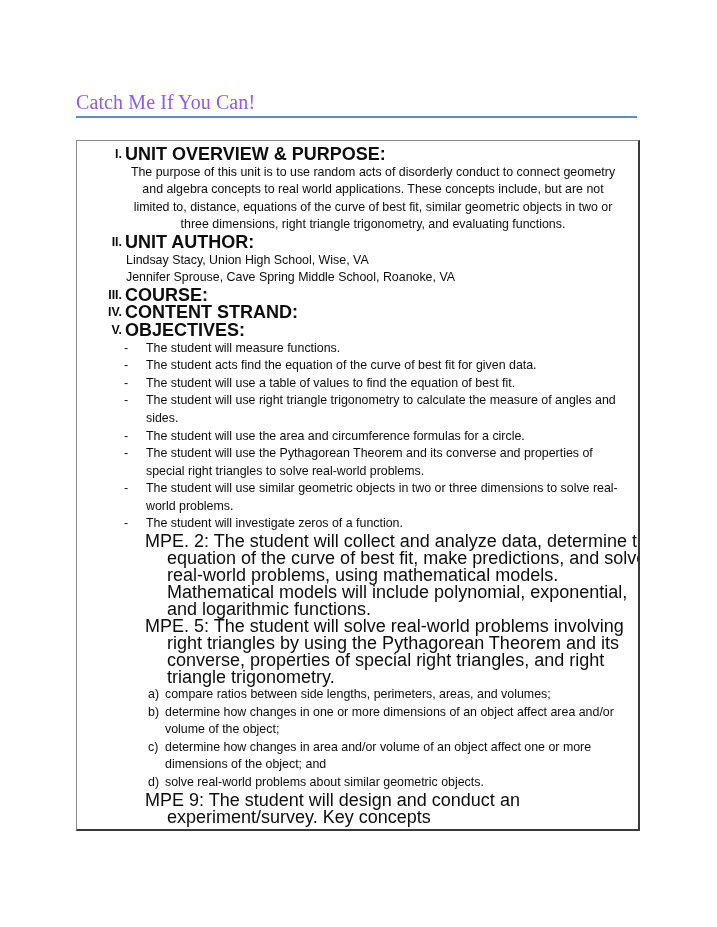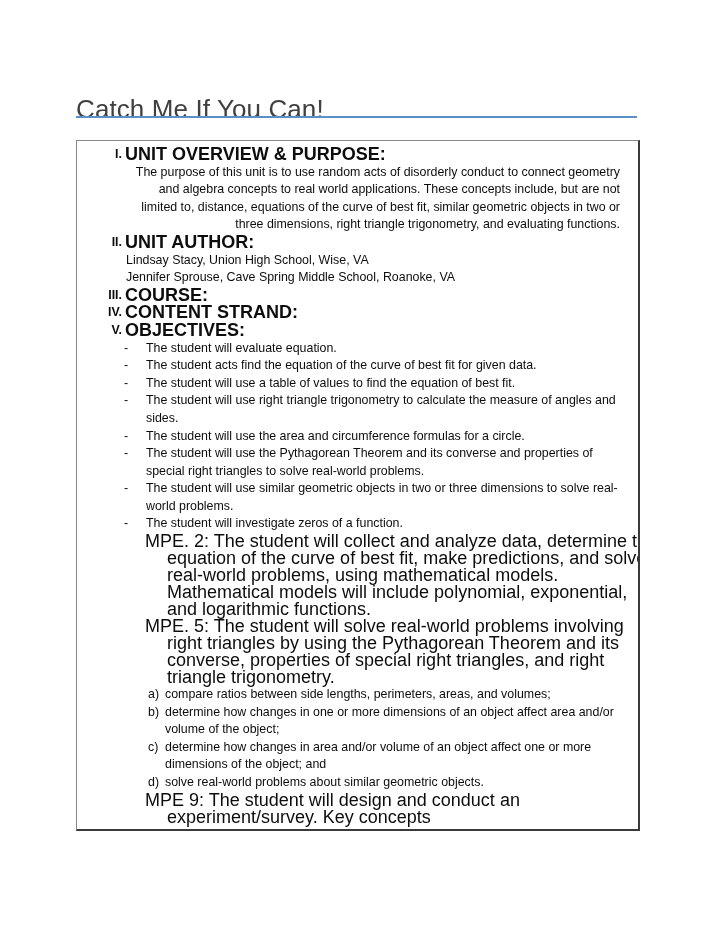--- a/index.html
+++ b/index.html
@@ -23,26 +23,27 @@
     height: 927px;
     background: #fff;
   }
 
   
   .doc-title {
     position: absolute;
     left: 76px;
     top: 78px;
     width: 564px;
-    font-size: 26px;
+    font-size: 20px;
     font-weight: 400;
     letter-spacing: 0.1px;
-    color: #404040;
+    color: #8b5cf6;
     line-height: 1.15;
     white-space: nowrap;
+    font-family: Liberation Serif, serif;
   }
   .title-rule {
     position: absolute;
     left: 76px;
     top: 116px;
     width: 561px;
     height: 0;
     border-top: 2px solid #5B8FC9;
   }
 
@@ -91,21 +92,21 @@
     margin-left: 49px;
     font-size: 12.4px;
     line-height: 17.6px;
     max-width: 494px;
   }
   .body-para {
     margin-left: 49px;
     font-size: 12.4px;
     line-height: 17.6px;
     width: 494px;
-    text-align: right;
+    text-align: center;
   }
 
   
   .dash-item {
     display: flex;
     margin-left: 47px;
     font-size: 12.4px;
     line-height: 17.6px;
   }
   .dash-mark {
@@ -177,21 +178,21 @@
         <div class="sec-head">CONTENT STRAND:</div>
       </div>
 
       <div class="sec-row">
         <div class="sec-num">V.</div>
         <div class="sec-head">OBJECTIVES:</div>
       </div>
 
       <div class="dash-item">
         <div class="dash-mark">-</div>
-        <div class="dash-text">The student will evaluate equation.</div>
+        <div class="dash-text">The student will measure functions.</div>
       </div>
       <div class="dash-item">
         <div class="dash-mark">-</div>
         <div class="dash-text">The student acts find the equation of the curve of best fit for given data.</div>
       </div>
       <div class="dash-item">
         <div class="dash-mark">-</div>
         <div class="dash-text">The student will use a table of values to find the equation of best fit.</div>
       </div>
       <div class="dash-item">

